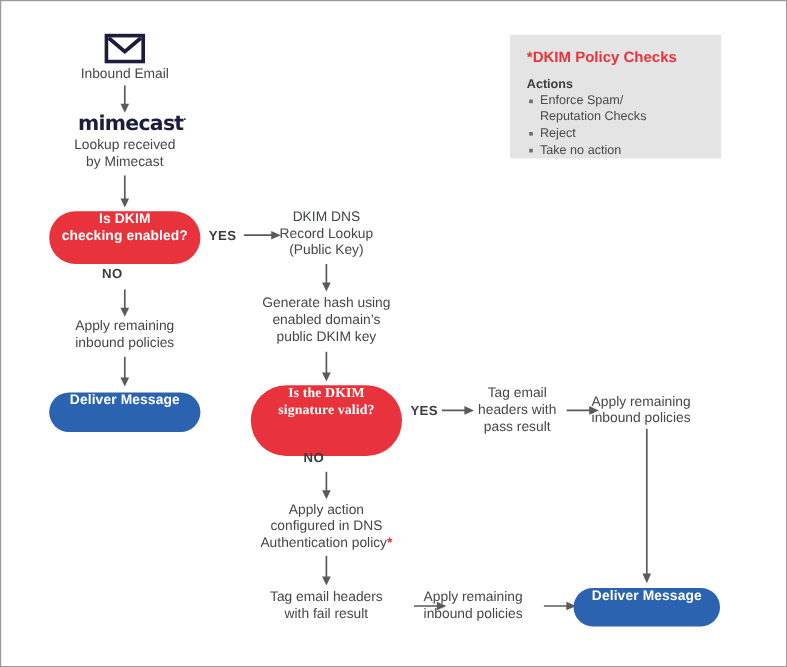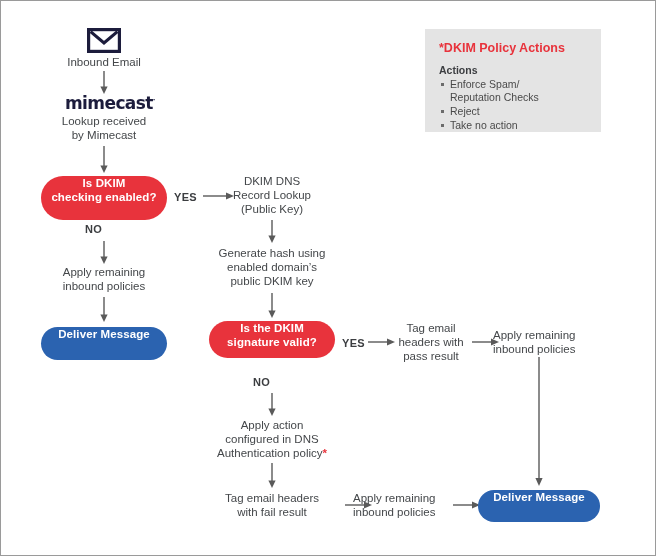--- a/index.html
+++ b/index.html
@@ -198,21 +198,21 @@
     <div>public  DKIM key</div>
   </div>
 
   <div class="arrow-v" style="left:263px; top:292px;">
     <svg width="16" height="26" viewBox="0 0 16 26">
       <line x1="8" y1="0" x2="8" y2="19" stroke="#5a5a5a" stroke-width="1.4"></line>
       <polygon points="8,25 4.4,17.5 11.6,17.5" fill="#5a5a5a"></polygon>
     </svg>
   </div>
 
-  <div class="pill pill-red" style="left:208px; top:320px; width:126px; height:37px;">
+  <div class="pill pill-red" style="left:208px; top:320px; width:126px; height:59px;font-family:Liberation Serif, serif;">
     <div>
       <div>Is the DKIM</div>
       <div>signature valid?</div>
     </div>
   </div>
 
   <div class="label-bold" style="left:341px; top:336px;">YES</div>
   <div class="arrow-h" style="left:367px; top:334px;">
     <svg width="28" height="14" viewBox="0 0 28 14">
       <line x1="0" y1="7" x2="20" y2="7" stroke="#5a5a5a" stroke-width="1.4"></line>
@@ -288,21 +288,21 @@
   <div class="arrow-h" style="left:452px; top:497px;">
     <svg width="28" height="14" viewBox="0 0 28 14">
       <line x1="0" y1="7" x2="20" y2="7" stroke="#5a5a5a" stroke-width="1.4"></line>
       <polygon points="27,7 19,3.4 19,10.6" fill="#5a5a5a"></polygon>
     </svg>
   </div>
 
   <div class="pill pill-blue" style="left:477px; top:489px; width:122px; height:32px;">Deliver Message</div>
 
   <div class="policy-box" style="left:424px; top:28px; width:176px; height:103px; padding:12px 14px;">
-    <p class="policy-title">*DKIM Policy Actions</p>
+    <p class="policy-title">*DKIM Policy Checks</p>
     <p class="policy-sub">Actions</p>
     <ul class="policy-list">
       <li>
         <span>Enforce Spam/</span><br>
         <span>Reputation  Checks</span>
       </li>
       <li>Reject</li>
       <li>Take no action</li>
     </ul>
   </div>

